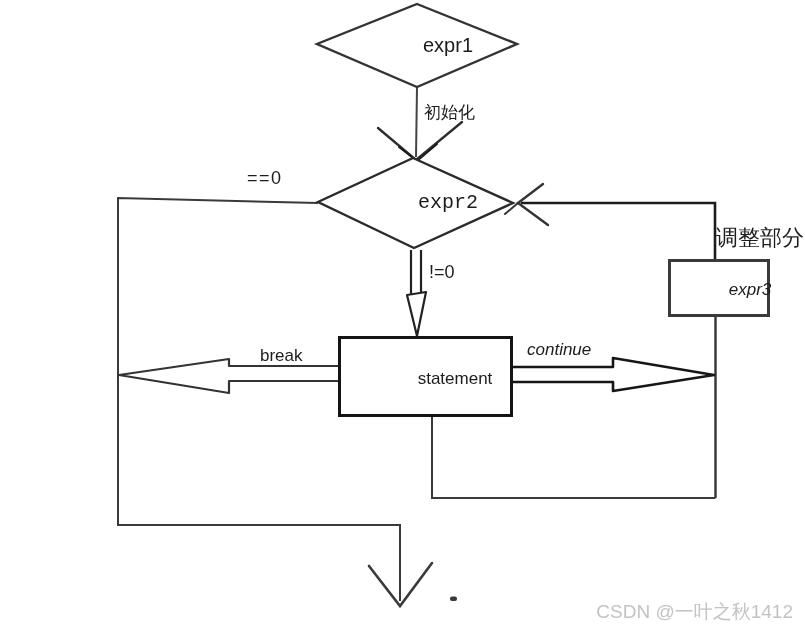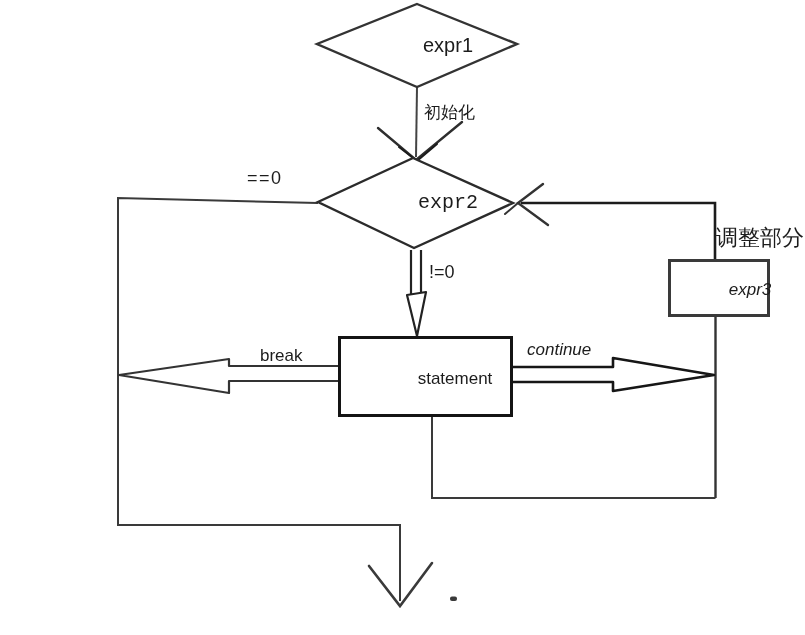--- a/index.html
+++ b/index.html
@@ -92,13 +92,14 @@
   <div class="label node-label fs17" style="left:424px; top:378px;">statement</div>
   <div class="label node-label fs17" style="left:719px; top:289px;font-style:italic;">expr3</div>
 
   <div class="label fs17" style="left:424px; top:104px;">初始化</div>
   <div class="label fs18 eq" style="left:247px; top:169px;">==0</div>
   <div class="label fs18" style="left:429px; top:263px;">!=0</div>
   <div class="label fs17" style="left:260px; top:347px;text-align:center;">break</div>
   <div class="label fs17" style="left:527px; top:341px;font-style:italic;">continue</div>
   <div class="label fs16" style="left:716px; top:227px;">调整部分</div>
 
+  <div class="watermark">CSDN @一叶之秋1412</div>
 </div>
 
 </body></html>

